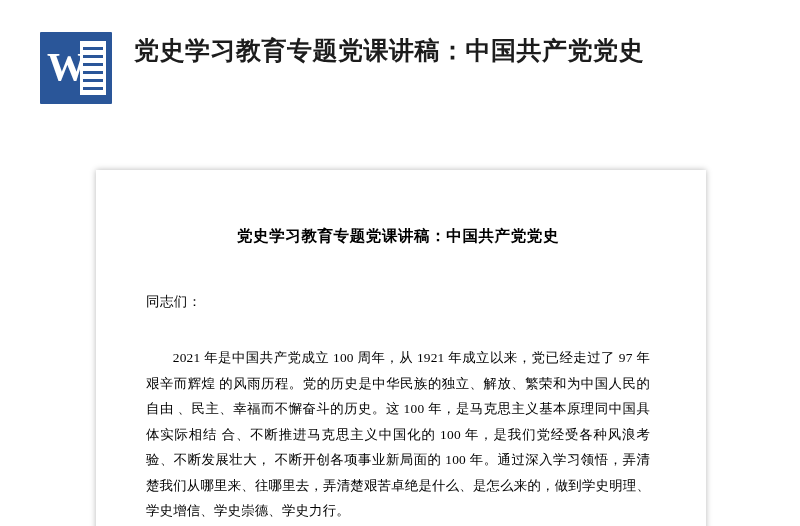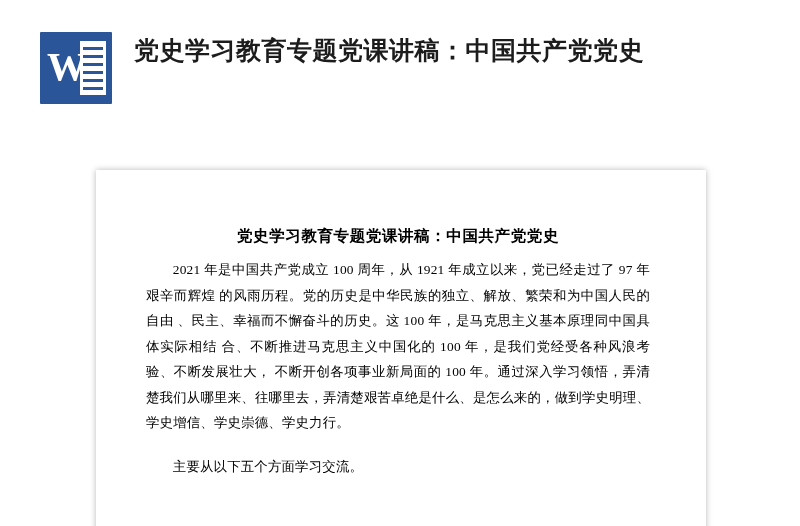--- a/index.html
+++ b/index.html
@@ -114,21 +114,21 @@
     letter-spacing: 0.4px;
   }
 
   .para {
     font-family: "Liberation Serif", serif;
     font-size: 13.4px;
     line-height: 25.5px;
     color: #000000;
     text-align: justify;
     text-justify: inter-ideograph;
-    margin-top: 10px;
+    margin-top: 34px;
     text-indent: 2em;
     letter-spacing: 0.2px;
   }
   .para.second {
     margin-top: 18px;
   }
 </style>
 </head>
 <body>
 
@@ -147,19 +147,20 @@
   </div>
 
   <div class="header-title">党史学习教育专题党课讲稿：中国共产党党史</div>
 </div>
 
 <div class="page-shadow">
   <div class="page">
 
     <div class="doc-title">党史学习教育专题党课讲稿：中国共产党党史</div>
 
+    <div class="salutation">同志们：</div>
 
     <div class="para">2021 年是中国共产党成立 100 周年，从 1921 年成立以来，党已经走过了 97 年艰辛而辉煌  的风雨历程。党的历史是中华民族的独立、解放、繁荣和为中国人民的自由 、民主、幸福而不懈奋斗的历史。这 100 年，是马克思主义基本原理同中国具体实际相结  合、不断推进马克思主义中国化的 100 年，是我们党经受各种风浪考验、不断发展壮大，  不断开创各项事业新局面的 100 年。通过深入学习领悟，弄清楚我们从哪里来、往哪里去，弄清楚艰苦卓绝是什么、是怎么来的，做到学史明理、学史增信、学史崇德、学史力行。</div>
 
     <div class="para second">主要从以下五个方面学习交流。</div>
 
   </div>
 </div>
 
 </body></html>

